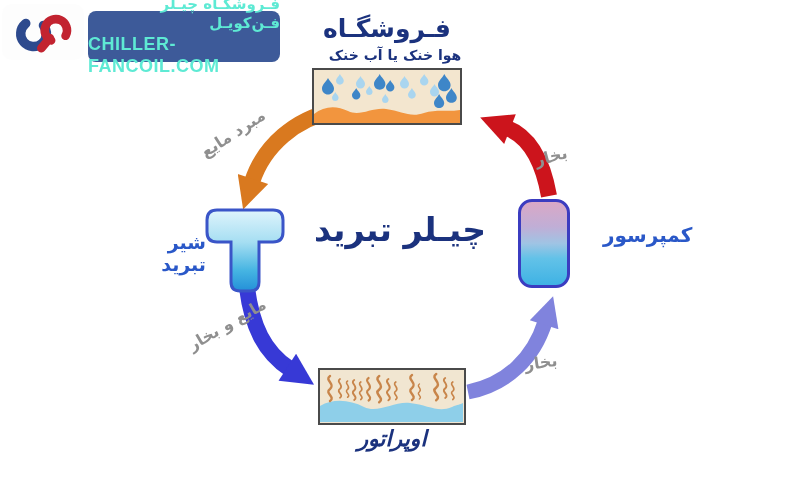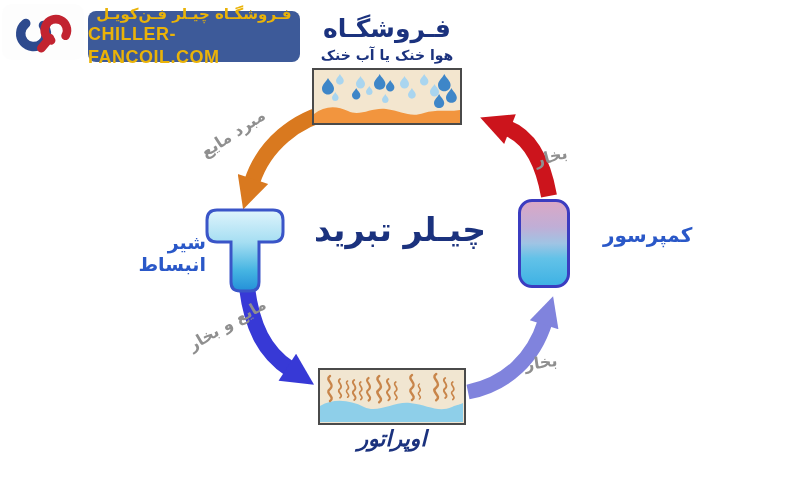--- a/index.html
+++ b/index.html
@@ -2,31 +2,31 @@
 <html lang="fa"><head>
 <meta charset="utf-8">
 <style>
   html,body{margin:0;padding:0;background:#ffffff;}
   #stage{position:relative;width:800px;height:480px;background:#ffffff;overflow:hidden;
          font-family:"DejaVu Sans","Liberation Sans",sans-serif;}
   .abs{position:absolute;}
   
   .logo-card{left:2px;top:4px;width:82px;height:56px;background:#fdfdfd;border-radius:10px;
              display:flex;align-items:center;justify-content:center;z-index:3;}
-  .banner{left:88px;top:11px;width:212px;height:51px;background:#3d5a99;border-radius:8px;
-          color:#eab308;display:flex;flex-direction:column;align-items:center;justify-content:center;
+  .banner{left:88px;top:11px;width:192px;height:51px;background:#3d5a99;border-radius:8px;
+          color:#5eead4;display:flex;flex-direction:column;align-items:center;justify-content:center;
           z-index:3;line-height:1.25;}
   .banner .fa{font-size:15px;font-weight:bold;direction:rtl;}
   .banner .en{font-size:18px;font-weight:bold;letter-spacing:.5px;font-family:"Liberation Sans",sans-serif;}
   
   .navy{color:#1b327e;font-weight:bold;direction:rtl;}
   .bluelbl{color:#2a58c8;font-weight:bold;direction:rtl;}
   .graylbl{color:#8f8f8f;font-weight:600;direction:rtl;font-size:16px;text-align:center;z-index:3;}
   .cond-title{left:312px;top:14px;width:150px;text-align:center;font-size:25px;z-index:3;}
-  .cond-sub{left:297px;top:47px;width:180px;text-align:center;font-size:14px;z-index:3;}
+  .cond-sub{left:305px;top:47px;width:180px;text-align:center;font-size:14px;z-index:3;}
   .center-title{left:295px;top:210px;width:210px;text-align:center;font-size:33px;z-index:3;}
   .valve-label{left:122px;top:231px;width:84px;text-align:right;font-size:19px;z-index:3;}
   .comp-label{left:578px;top:223px;width:90px;text-align:left;font-size:20px;z-index:3;margin-left:25px;}
   .evap-label{left:332px;top:426px;width:120px;text-align:center;font-size:22px;z-index:3;font-style:italic;}
   
   .cond-box{left:312px;top:68px;width:150px;height:57px;border:2px solid #4a4a4a;background:#f3e6cf;
             box-sizing:border-box;z-index:2;}
   .evap-box{left:318px;top:368px;width:148px;height:57px;border:2.5px solid #4a4a4a;background:#f1e6d1;
             box-sizing:border-box;z-index:2;}
   .compressor{left:518px;top:199px;width:52px;height:89px;border:3px solid #3b3cc0;border-radius:14px;
@@ -112,21 +112,21 @@
     <defs>
       <linearGradient id="valveGrad" x1="0" y1="0" x2="0" y2="1">
         <stop offset="0" stop-color="#dff4fc"></stop>
           <stop offset="0.4" stop-color="#a5def2"></stop>
         <stop offset="0.75" stop-color="#45b4e2"></stop>
           <stop offset="1" stop-color="#2490d8"></stop>
       </linearGradient>
     </defs>
     <path d="M13,6 L69,6 Q79,6 79,16 L79,28 Q79,38 69,38 L55,38 L55,78 Q55,87 46,87 L36,87 Q27,87 27,78 L27,38 L13,38 Q3,38 3,28 L3,16 Q3,6 13,6 Z" fill="url(#valveGrad)" stroke="#3a55c8" stroke-width="3"></path>
   </svg>
-  <div class="abs bluelbl valve-label">شیر انبساط</div>
+  <div class="abs bluelbl valve-label">شیر تبرید</div>
 
   <div class="abs compressor"></div>
   <div class="abs bluelbl comp-label">کمپرسور</div>
 
   <div class="abs evap-box">
     <svg width="143" height="52" viewBox="0 0 143 52">
       <defs>
         <path id="sq" d="M4,0 C-2,4 10,8 4,13 C-2,17 10,21 4,25" fill="none"></path>
       </defs>
       <path d="M0,36 C14,28 30,30 44,37 C58,44 74,31 90,33 C108,35 118,43 132,37 C138,34 140,35 143,33 L143,52 L0,52 Z" fill="#8ecfe9"></path>

